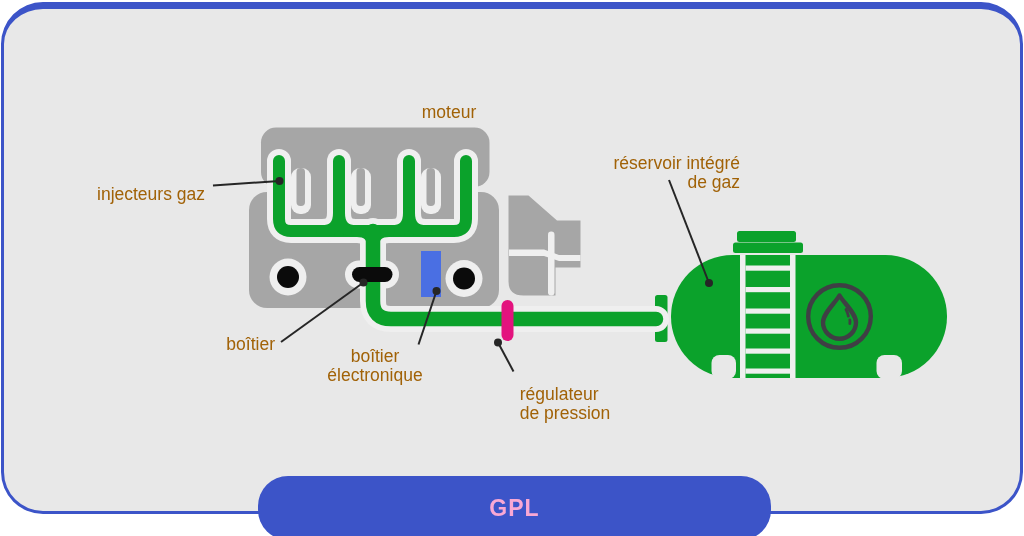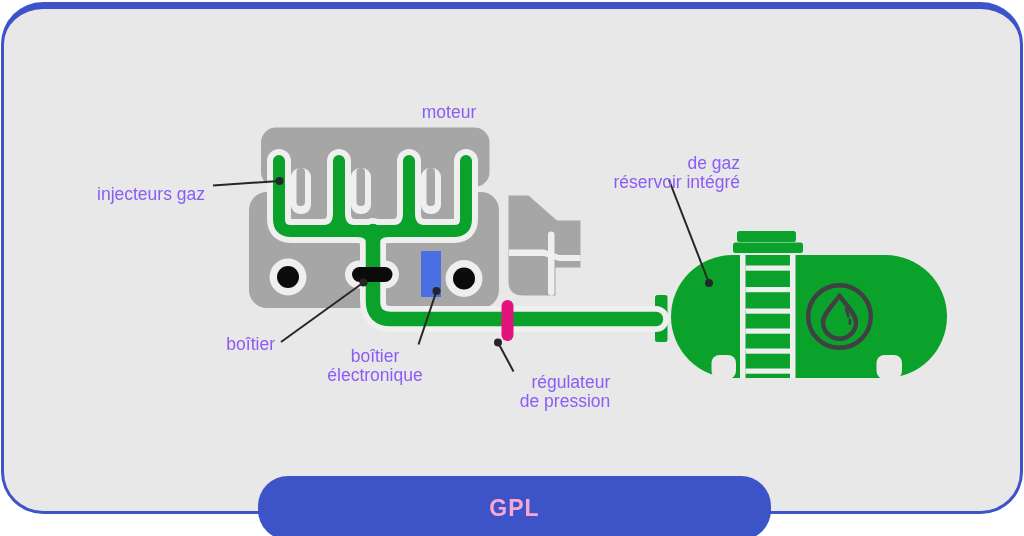--- a/index.html
+++ b/index.html
@@ -9,29 +9,29 @@
     font-family:"Liberation Sans", sans-serif;
   }
   .card{
     position:absolute;left:1px;top:2px;width:1016px;height:502px;
     background:#E8E8E8;
     border:3px solid #3C54C8;border-top-width:7px;
     border-radius:42px;
   }
   .diagram-svg{position:absolute;left:0;top:0;width:1024px;height:536px;}
   .label{
-    position:absolute;color:#8b5cf6;
+    position:absolute;color:#a16207;
     font-size:17.5px;line-height:18.5px;white-space:nowrap;
   }
   .lbl-moteur{left:449px;top:112px;transform:translate(-50%,-50%);}
   .lbl-injecteurs{left:60px;width:145px;text-align:right;top:194px;transform:translateY(-50%);}
   .lbl-reservoir{left:570px;width:170px;text-align:right;top:172px;transform:translateY(-50%);}
   .lbl-distribution{left:110px;width:165px;text-align:right;top:344px;transform:translateY(-50%);}
   .lbl-electronique{left:375px;top:365px;transform:translate(-50%,-50%);text-align:center;}
-  .lbl-regulateur{left:565px;top:391px;transform:translate(-50%,-50%);text-align:right;}
+  .lbl-regulateur{left:565px;top:403px;transform:translate(-50%,-50%);text-align:left;}
   .gpl-badge{
     position:absolute;left:258px;top:476px;width:513px;height:64px;
     background:#3C54C8;border-radius:30px;
     display:flex;align-items:center;justify-content:center;
   }
   .gpl-badge span{
     color:#f9a8d4;font-size:23px;font-weight:bold;letter-spacing:1px;
   }
 </style>
 </head>
@@ -129,22 +129,22 @@
     <line x1="418.5" y1="344.5" x2="436.5" y2="291"></line>
     <circle cx="436.5" cy="291" r="4" stroke="none"></circle>
     <line x1="498" y1="342.5" x2="513.5" y2="371.5"></line>
     <circle cx="498" cy="342.5" r="4" stroke="none"></circle>
   </g>
 </svg>
 
 <div class="label lbl-moteur">moteur</div>
 <div class="label lbl-injecteurs">injecteurs gaz</div>
 <div class="label lbl-reservoir">
+  <div>réservoir intégré</div>
   <div>de gaz</div>
-  <div>réservoir intégré</div>
 </div>
 <div class="label lbl-distribution">
   <div>boîtier</div>
 </div>
 <div class="label lbl-electronique">
   <div>boîtier</div>
   <div>électronique</div>
 </div>
 <div class="label lbl-regulateur">
   <div>régulateur</div>

